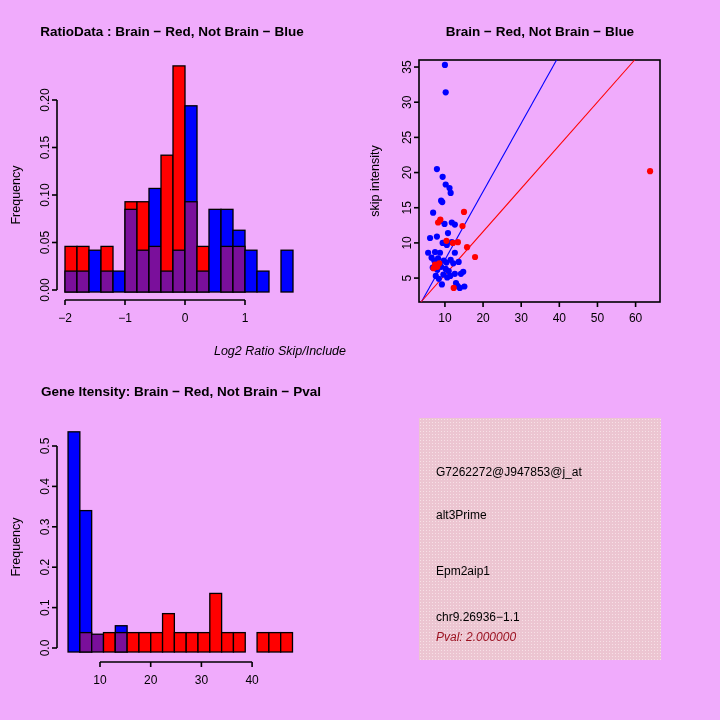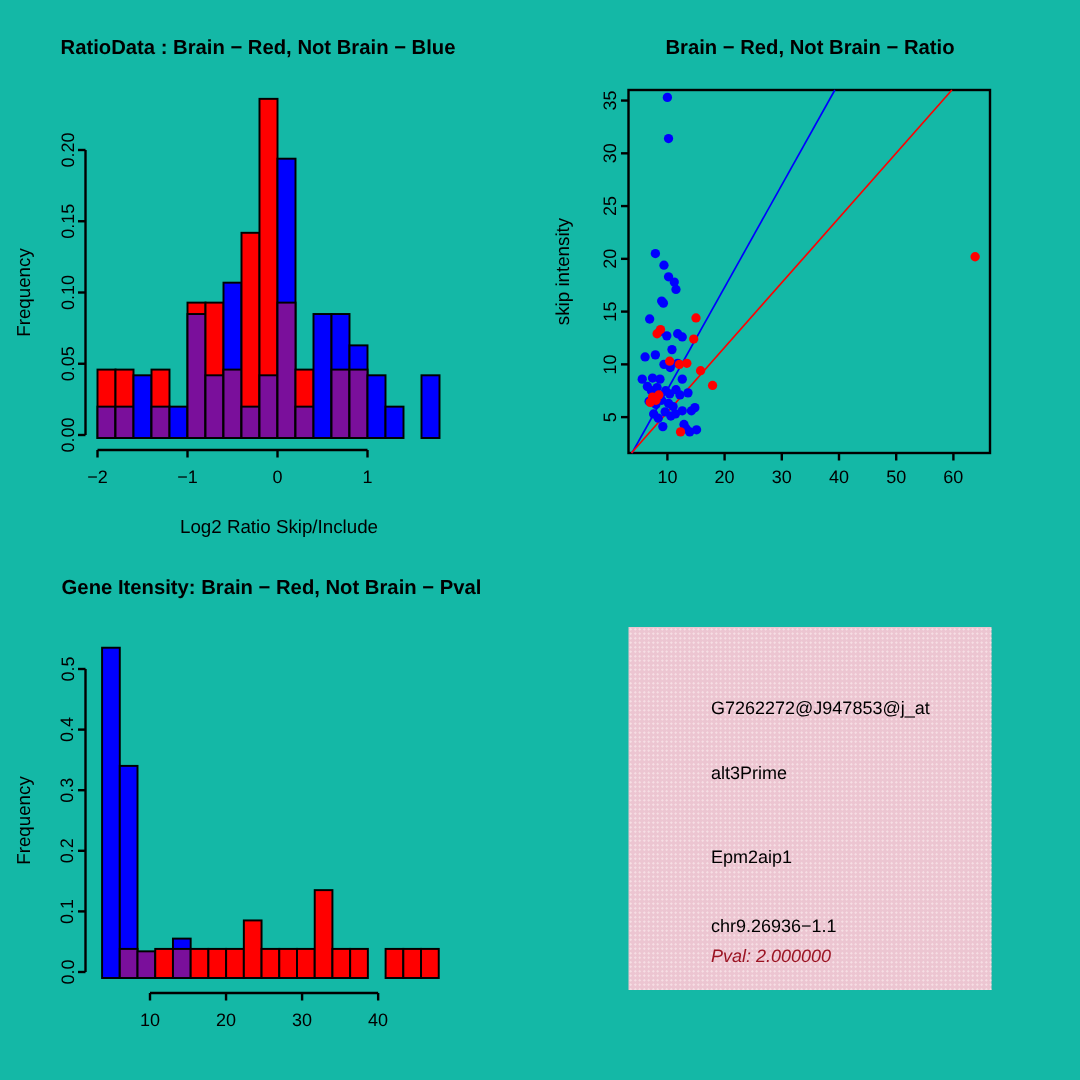--- a/index.html
+++ b/index.html
@@ -1,29 +1,29 @@
 <!DOCTYPE html>
 <html><head>
 <meta charset="utf-8">
 <style>
   html,body{margin:0;padding:0;background:#ffffff;}
-  #figure{position:relative;width:720px;height:720px;background:#14b8a6;
+  #figure{position:relative;width:720px;height:720px;background:#f0abfc;
           font-family:"Liberation Sans",sans-serif;color:#000;overflow:hidden;}
   .panel-svg{position:absolute;width:360px;height:360px;}
   .chart-title{position:absolute;font-weight:bold;font-size:13.5px;text-align:center;white-space:nowrap;}
-  .axis-label{position:absolute;font-size:12.5px;text-align:center;white-space:nowrap;}
+  .axis-label{position:absolute;font-size:12.5px;text-align:right;white-space:nowrap;font-style:italic;}
   .rot-label{position:absolute;font-size:12.5px;white-space:nowrap;
              transform:translate(-50%,-50%) rotate(-90deg);}
   .tick{font-family:"Liberation Sans",sans-serif;font-size:12px;fill:#000;}
   .ax{stroke:#000;stroke-width:1.6;fill:none;}
   .bar{stroke:#000;stroke-width:1.3;}
   #info-box{position:absolute;left:419px;top:418px;width:242px;height:242px;
             background-image:radial-gradient(#f7e0e6 0.8px, transparent 0.8px);
             background-size:3px 3px;}
-  .info-line{position:absolute;left:17px;font-size:12px;white-space:nowrap;margin-left:38px;}
+  .info-line{position:absolute;left:17px;font-size:12px;white-space:nowrap;}
 </style>
 </head>
 <body>
 
 <div id="figure">
 
   <div class="chart-title" style="left:0;top:24px;width:344px">RatioData : Brain − Red, Not Brain − Blue</div>
   <svg id="svg-hist1" class="panel-svg" style="left:0;top:0" viewBox="0 0 360 360">
       <line x1="57" y1="290" x2="57" y2="100" class="ax"></line>
       <line x1="57" y1="290" x2="52" y2="290" class="ax"></line>
@@ -72,21 +72,21 @@
       <rect x="221" y="246.4" width="12" height="45.6" fill="#7a0f9b" class="bar"></rect>
       <rect x="233" y="230.25" width="12" height="61.75" fill="#0000ff" class="bar"></rect>
       <rect x="233" y="246.4" width="12" height="45.6" fill="#7a0f9b" class="bar"></rect>
       <rect x="245" y="250.2" width="12" height="41.8" fill="#0000ff" class="bar"></rect>
       <rect x="257" y="271.1" width="12" height="20.9" fill="#0000ff" class="bar"></rect>
       <rect x="281" y="250.2" width="12" height="41.8" fill="#0000ff" class="bar"></rect>
     </svg>
   <div class="rot-label" style="left:16px;top:195px">Frequency</div>
   <div class="axis-label" style="left:26px;top:344px;width:320px">Log2 Ratio Skip/Include</div>
 
-  <div class="chart-title" style="left:360px;top:24px;width:360px">Brain − Red, Not Brain − Ratio</div>
+  <div class="chart-title" style="left:360px;top:24px;width:360px">Brain − Red, Not Brain − Blue</div>
   <svg id="svg-scatter" class="panel-svg" style="left:360px;top:0" viewBox="0 0 360 360">
       <rect x="59" y="60" width="241" height="242" fill="none" class="ax"></rect>
       <line x1="59" y1="278.0813953488372" x2="54" y2="278.0813953488372" class="ax"></line>
       <text x="47" y="282.0813953488372" text-anchor="middle" class="tick" transform="rotate(-90 47 278.0813953488372)">5</text>
       <line x1="59" y1="242.90697674418604" x2="54" y2="242.90697674418604" class="ax"></line>
       <text x="47" y="246.90697674418604" text-anchor="middle" class="tick" transform="rotate(-90 47 242.90697674418604)">10</text>
       <line x1="59" y1="207.7325581395349" x2="54" y2="207.7325581395349" class="ax"></line>
       <text x="47" y="211.7325581395349" text-anchor="middle" class="tick" transform="rotate(-90 47 207.7325581395349)">15</text>
       <line x1="59" y1="172.55813953488374" x2="54" y2="172.55813953488374" class="ax"></line>
       <text x="47" y="176.55813953488374" text-anchor="middle" class="tick" transform="rotate(-90 47 172.55813953488374)">20</text>

